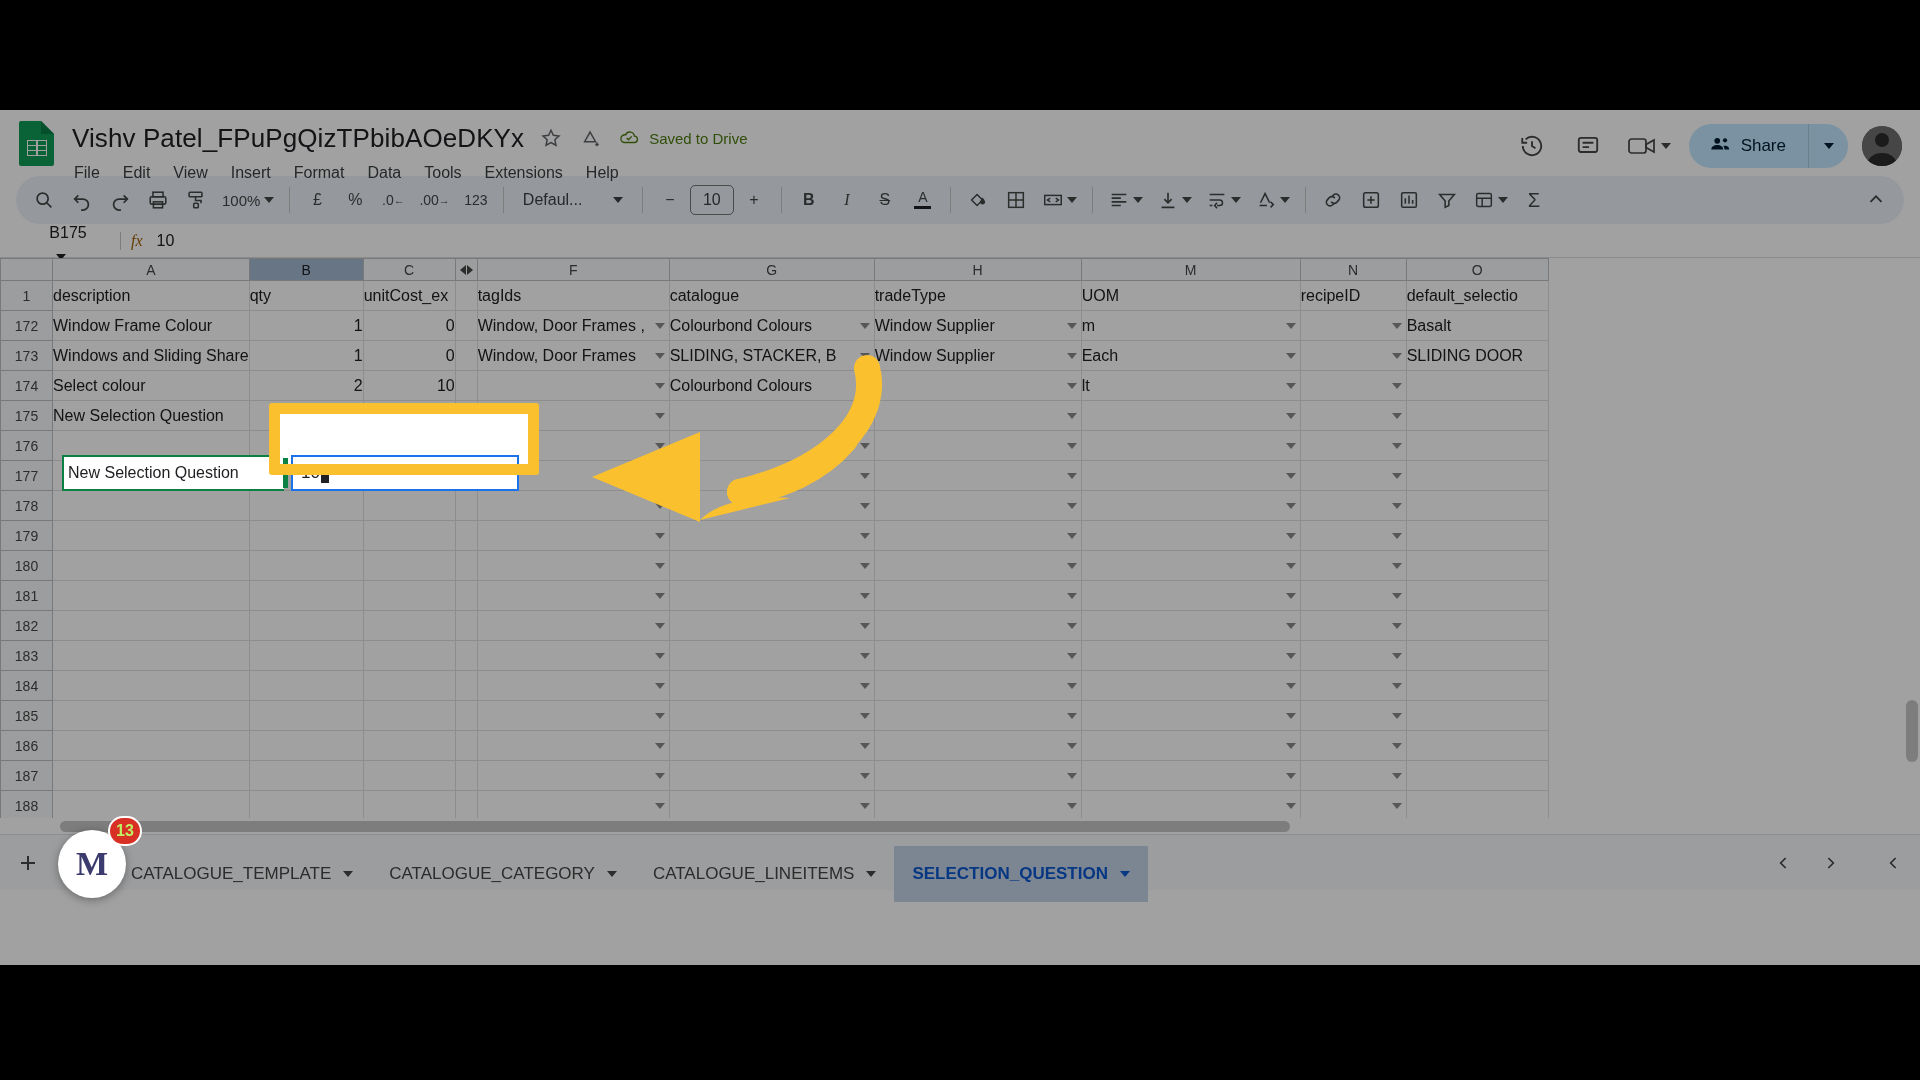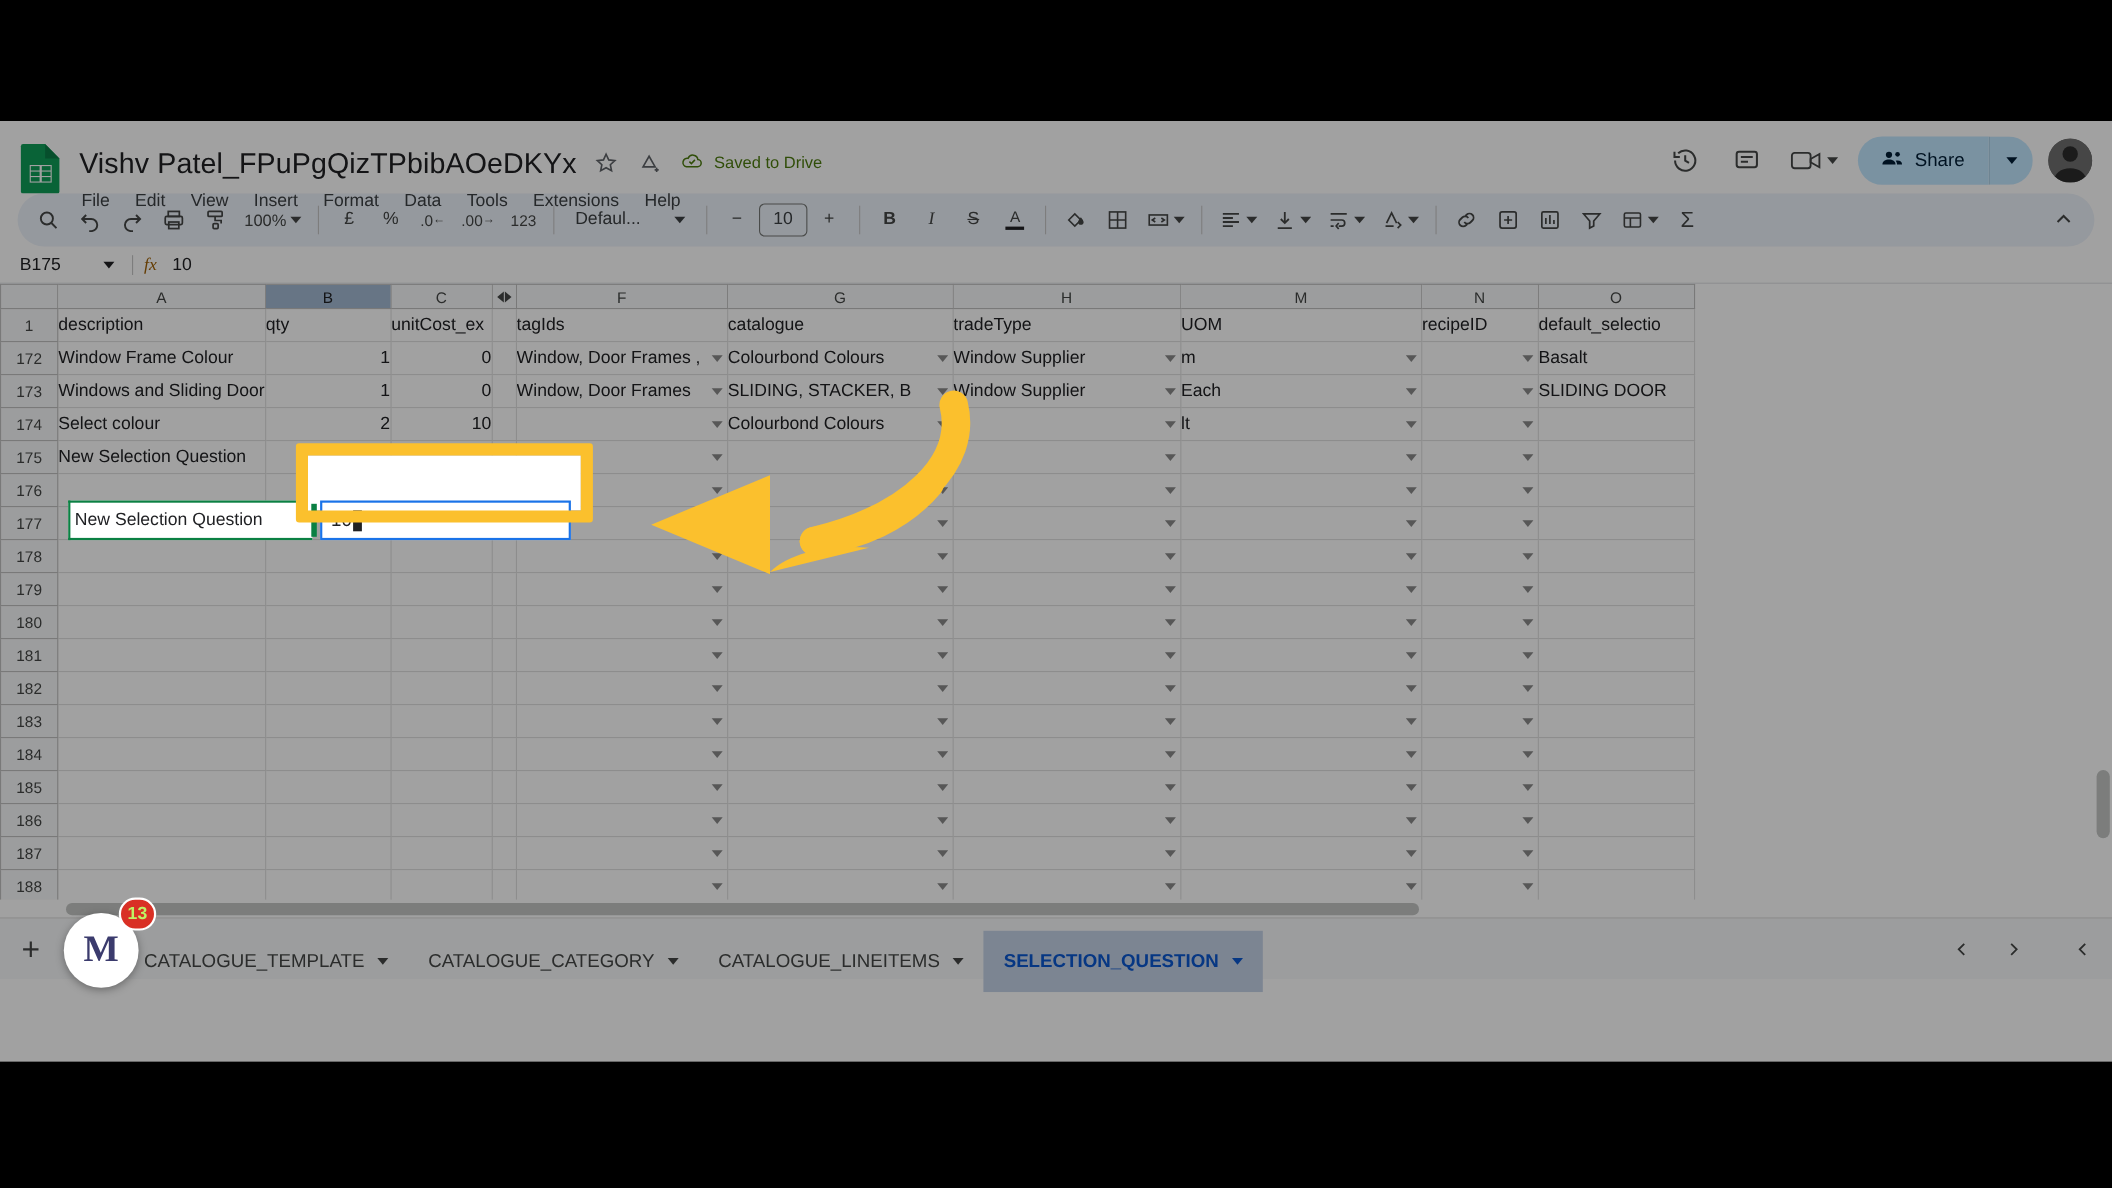--- a/index.html
+++ b/index.html
@@ -19,21 +19,21 @@
     overflow: hidden;
   }
   
   #dim {
     position: absolute; left: 0; top: 110px; width: 1920px; height: 855px;
     background: rgba(0,0,0,0.37);
     pointer-events: none; z-index: 60;
   }
 
   
-  .titlebar { position: relative; height: 62px; padding: 20px 18px 0 18px; display: flex; align-items: flex-start; }
+  .titlebar { position: relative; height: 62px; padding: 10px 18px 0 18px; display: flex; align-items: flex-start; }
   .logo { width: 38px; height: 46px; margin-right: 16px; position: relative; flex: none; }
   .logo svg { display:block; }
   .titleblock { flex: 1 1 auto; min-width: 0; }
   .titlerow { display: flex; align-items: center; gap: 14px; height: 36px; }
   .doctitle { font-size: 26px; color: #202124; letter-spacing: .1px; white-space: nowrap; }
   .ticon { width: 26px; height: 26px; color: #5f6368; display: flex; align-items: center; justify-content: center; }
   .saved { display:flex; align-items:center; gap:9px; color:#4d7c0f; font-size:15px; white-space:nowrap; }
 
   .menurow { display: flex; align-items: center; gap: 5px; height: 30px; margin-top: 2px; margin-left: -7px; }
   .menuitem { font-size: 16px; color: #3c4043; padding: 3px 9px; border-radius: 4px; white-space: nowrap; }
@@ -75,21 +75,21 @@
   .fsbox {
     width: 44px; height: 30px; border: 1px solid #747775; border-radius: 5px;
     display:flex; align-items:center; justify-content:center; font-size:16px; color:#3c4043;
   }
   .caret { width:0;height:0;border-left:5px solid transparent;border-right:5px solid transparent;border-top:6px solid currentColor; }
 
   
   .fbar { height: 34px; display: flex; align-items: center; border-bottom: 1px solid #dadce0; }
   .namebox {
     width: 118px; height: 100%; display:flex; align-items:center; padding-left: 18px; gap: 12px;
-    font-size: 16px; color:#202124;
+    font-size: 16px; color:#202124;flex-direction:column;
   }
   .namebox .nb-txt { flex: 1; }
   .fx-sep { width:1px; height:18px; background:#c7c7c7; margin: 0 10px 0 2px; }
   .fx { font-size: 16px; font-style: italic; color: #a16207; font-family: "Liberation Serif", serif; margin-right: 14px;}
   .fvalue { font-size: 16px; color: #202124; }
 
   
   .gridwrap { position: relative; height: 560px; overflow: hidden; background:#fff; }
   table.grid { border-collapse: collapse; table-layout: fixed; }
   table.grid td, table.grid th { border: 1px solid #e0e0e0; font-weight: normal; padding: 0; }
@@ -515,21 +515,21 @@
               <td class="cell"><span></span></td>
               <td class="cell"><span>Window, Door Frames ,</span><span class="dvarrow"></span></td>
               <td class="cell"><span>Colourbond Colours</span><span class="dvarrow"></span></td>
               <td class="cell"><span>Window Supplier</span><span class="dvarrow"></span></td>
               <td class="cell"><span>m</span><span class="dvarrow"></span></td>
               <td class="cell"><span></span><span class="dvarrow"></span></td>
               <td class="cell"><span>Basalt</span></td>
             </tr>
             <tr>
               <td class="rowh">173</td>
-              <td class="cell"><span>Windows and Sliding Door</span></td>
+              <td class="cell"><span>Windows and Sliding Share</span></td>
               <td class="cell num"><span>1</span></td>
               <td class="cell num"><span>0</span></td>
               <td class="cell"><span></span></td>
               <td class="cell"><span>Window, Door Frames</span><span class="dvarrow"></span></td>
               <td class="cell"><span>SLIDING, STACKER, B</span><span class="dvarrow"></span></td>
               <td class="cell"><span>Window Supplier</span><span class="dvarrow"></span></td>
               <td class="cell"><span>Each</span><span class="dvarrow"></span></td>
               <td class="cell"><span></span><span class="dvarrow"></span></td>
               <td class="cell"><span>SLIDING DOOR</span></td>
             </tr>

